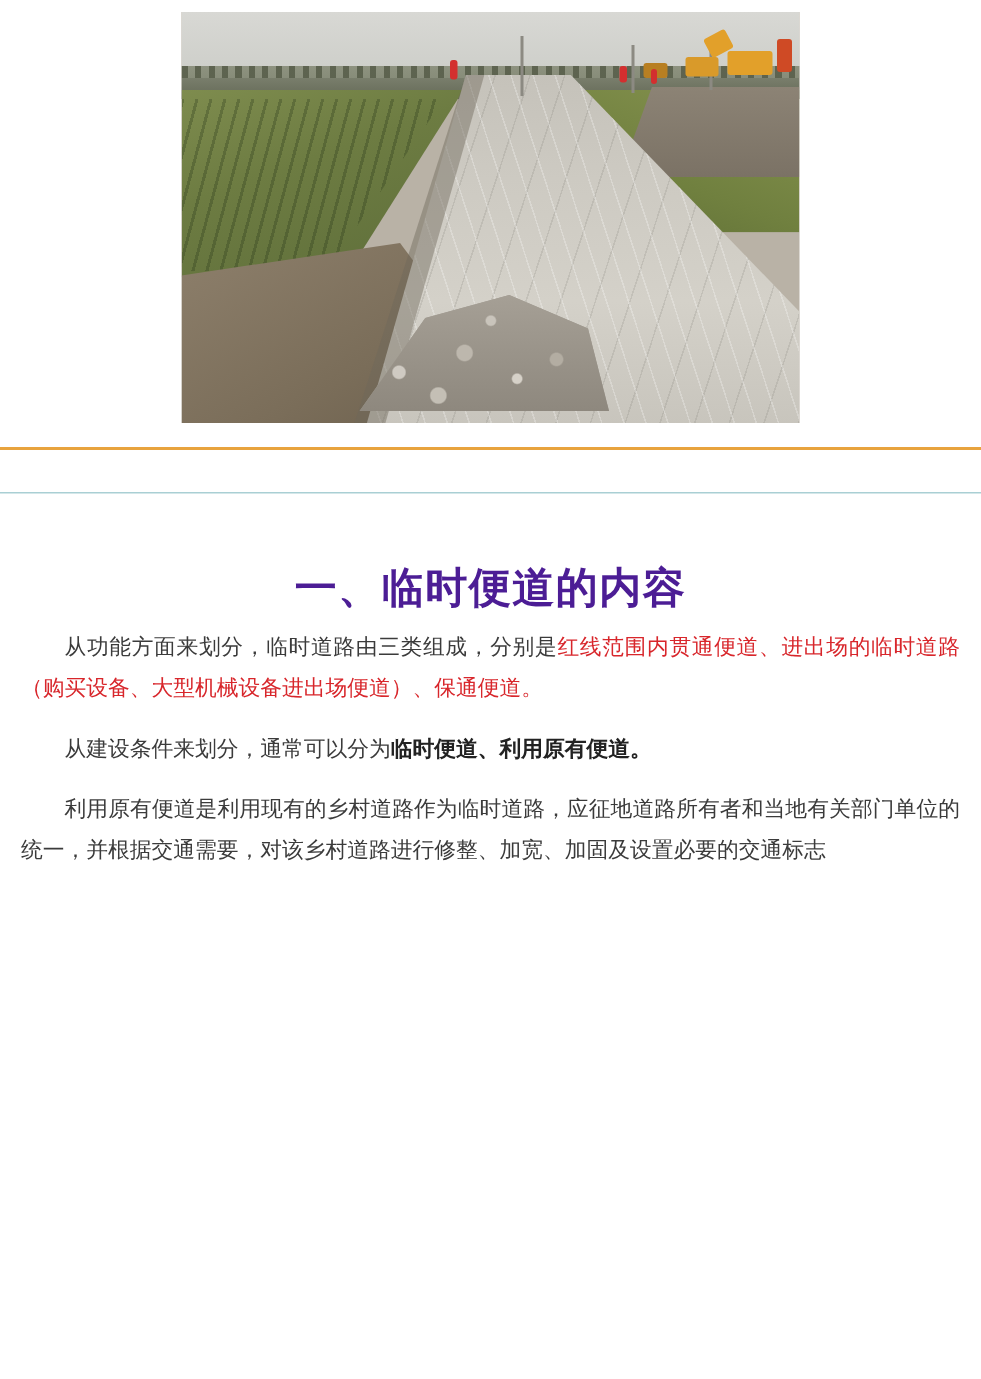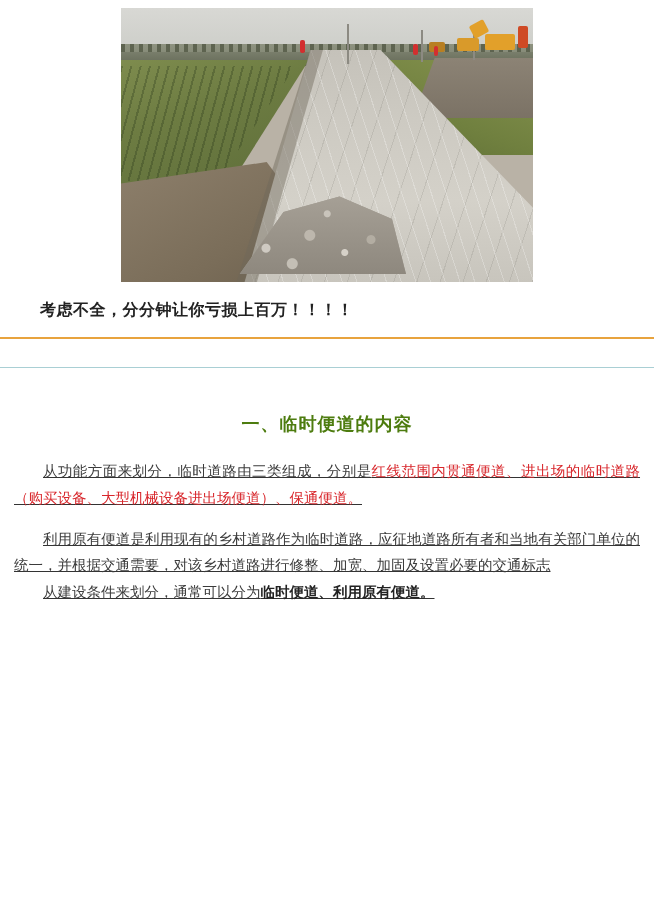--- a/index.html
+++ b/index.html
@@ -186,31 +186,30 @@
     margin: 28px 0 0 0;
     height: 1px;
     background: #a9cfd4;
     width: 100%;
   }
 
   
   .section-title {
     margin: 44px 0 0 0;
     text-align: center;
-    font-size: 18px;
+    font-size: 28px;
     font-weight: bold;
-    color: #4d7c0f;
+    color: #4c1d95;
     letter-spacing: 1px;
   }
 
   
   .body {
     padding: 0 14px;
-    margin-top: 22px;
-    text-decoration: underline;
+    margin-top: 8px;
   }
   p.para {
     margin: 0 0 14px 0;
     font-size: 14.5px;
     line-height: 1.85;
     color: #3b3b3b;
     text-indent: 2em;
     text-align: justify;
   }
   p.para.last { margin-bottom: 0; }
@@ -241,26 +240,25 @@
       <div class="machine m1"></div>
       <div class="machine m2"></div>
       <div class="machine m3"></div>
       <div class="machine m4"></div>
       <div class="worker w1"></div>
       <div class="worker w2"></div>
       <div class="worker w3"></div>
     </div>
   </div>
 
-  <div class="caption">考虑不全，分分钟让你亏损上百万！！！！</div>
 
   <div class="rule-orange"></div>
   <div class="rule-teal"></div>
 
   <h2 class="section-title">一、临时便道的内容</h2>
 
   <div class="body">
     <p class="para"><span>从功能方面来划分，临时道路由三类组成，分别是</span><span class="hl-red">红线范围内贯通便道、进出场的临时道路（购买设备、大型机械设备进出场便道）、保通便道。</span></p>
+    <p class="para"><span>从建设条件来划分，通常可以分为</span><span class="bold">临时便道、利用原有便道。</span></p>
     <p class="para last"><span>利用原有便道是利用现有的乡村道路作为临时道路，应征地道路所有者和当地有关部门单位的统一，并根据交通需要，对该乡村道路进行修整、加宽、加固及设置必要的交通标志</span></p>
-    <p class="para"><span>从建设条件来划分，通常可以分为</span><span class="bold">临时便道、利用原有便道。</span></p>
   </div>
 
 </div>
 
 </body></html>

